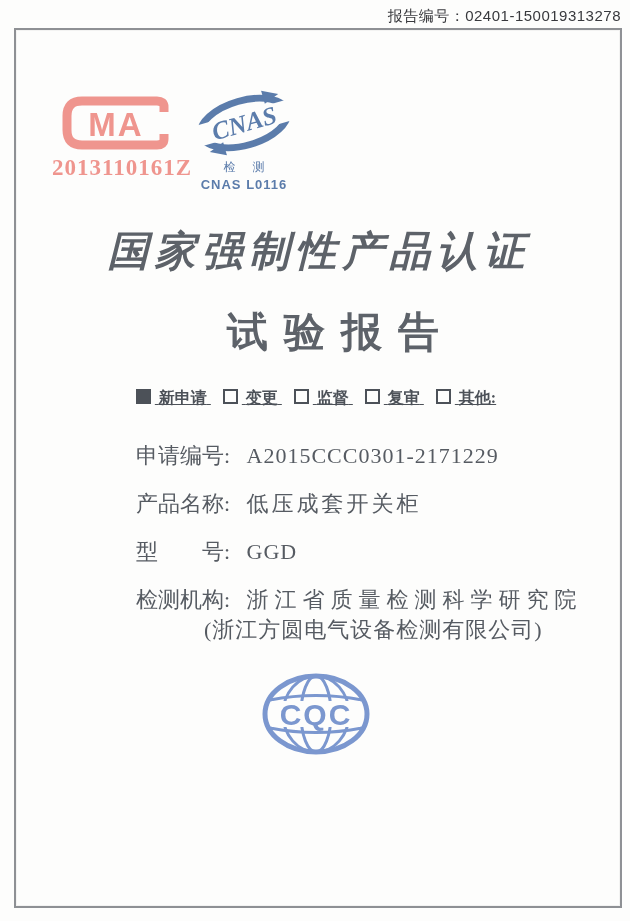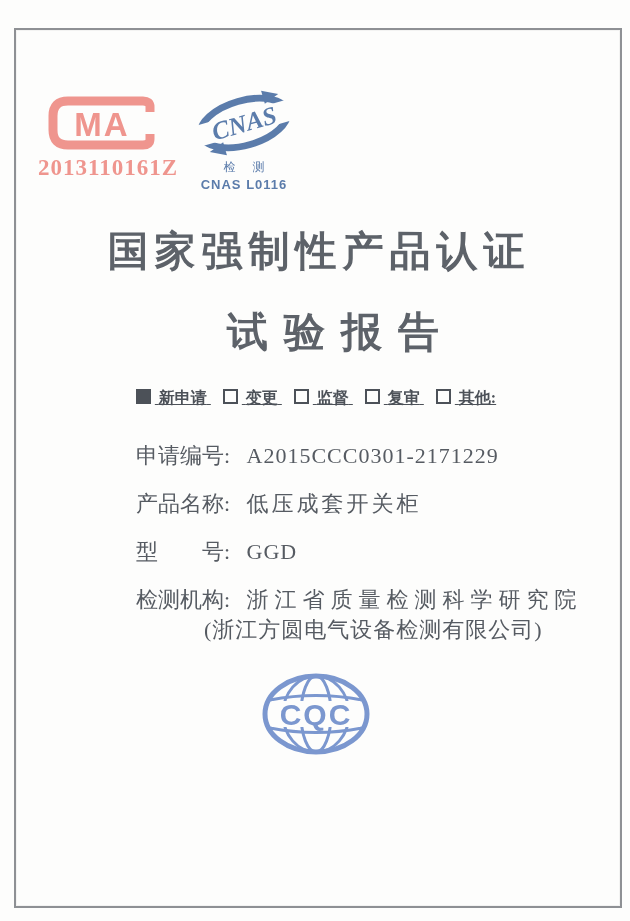--- a/index.html
+++ b/index.html
@@ -25,21 +25,21 @@
     position: absolute;
     left: 14px;
     top: 28px;
     width: 604px;
     height: 876px;
     border: 2px solid #8e9094;
     box-shadow: inset 0 0 0 1px #f3f3f2;
   }
   .cma {
     position: absolute;
-    left: 38px;
+    left: 52px;
     top: 93px;
     width: 134px;
     text-align: center;
   }
   .cma svg { width: 122px; height: 60px; display: block; margin: 0 auto; }
   .cma-num {
     font-size: 23px;
     font-weight: bold;
     color: #ef958e;
     letter-spacing: 1px;
@@ -63,20 +63,21 @@
     left: 16px;
     width: 600px;
     top: 224px;
     margin: 0;
     text-align: center;
     font-size: 41px;
     font-weight: 600;
     letter-spacing: 6px;
     text-indent: 6px;
     color: #5d6269;
+    font-style: italic;
   }
   .subtitle {
     position: absolute;
     left: 16px;
     width: 600px;
     top: 305px;
     margin: 0;
     text-align: center;
     font-size: 41px;
     font-weight: 600;
@@ -128,20 +129,23 @@
     left: 261px;
     top: 672px;
   }
   .cqc svg { width: 110px; height: 84px; display: block; }
 </style>
 </head>
 <body>
 
 <div class="page">
 
+  <div class="report-no">
+    <span>报告编号：</span><span>02401-150019313278</span>
+  </div>
 
   <div class="frame"></div>
 
   <div class="cma">
     <svg viewBox="0 0 122 60">
       <path d="M 106 19 v -5 q 0 -6 -7 -6 H 24 q -15 0 -15 15 v 14 q 0 15 15 15 h 75 q 7 0 7 -6 v -5" fill="none" stroke="#ef958e" stroke-width="9"></path>
       <text x="58" y="43" text-anchor="middle" font-size="33" font-weight="bold" fill="#ef958e" font-family="'Liberation Sans',sans-serif" letter-spacing="2">MA</text>
     </svg>
     <div class="cma-num">2013110161Z</div>
   </div>

